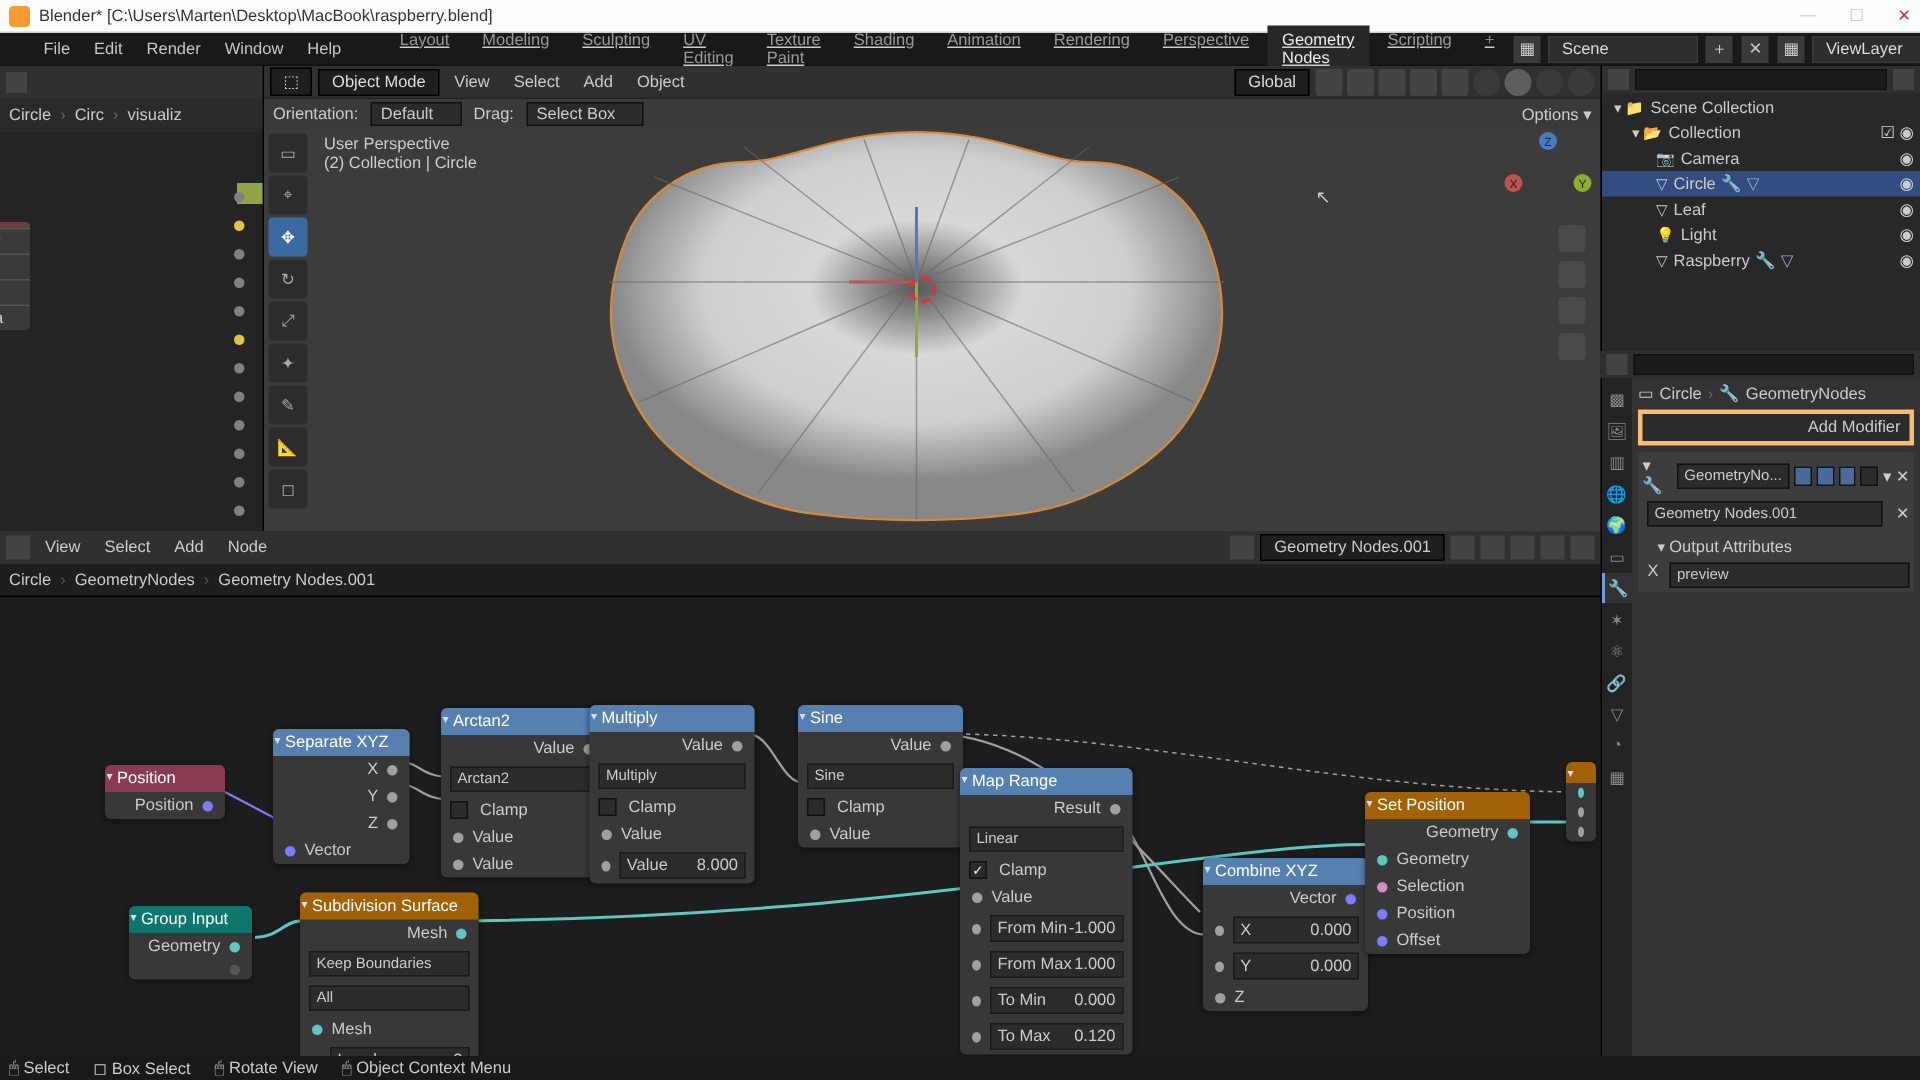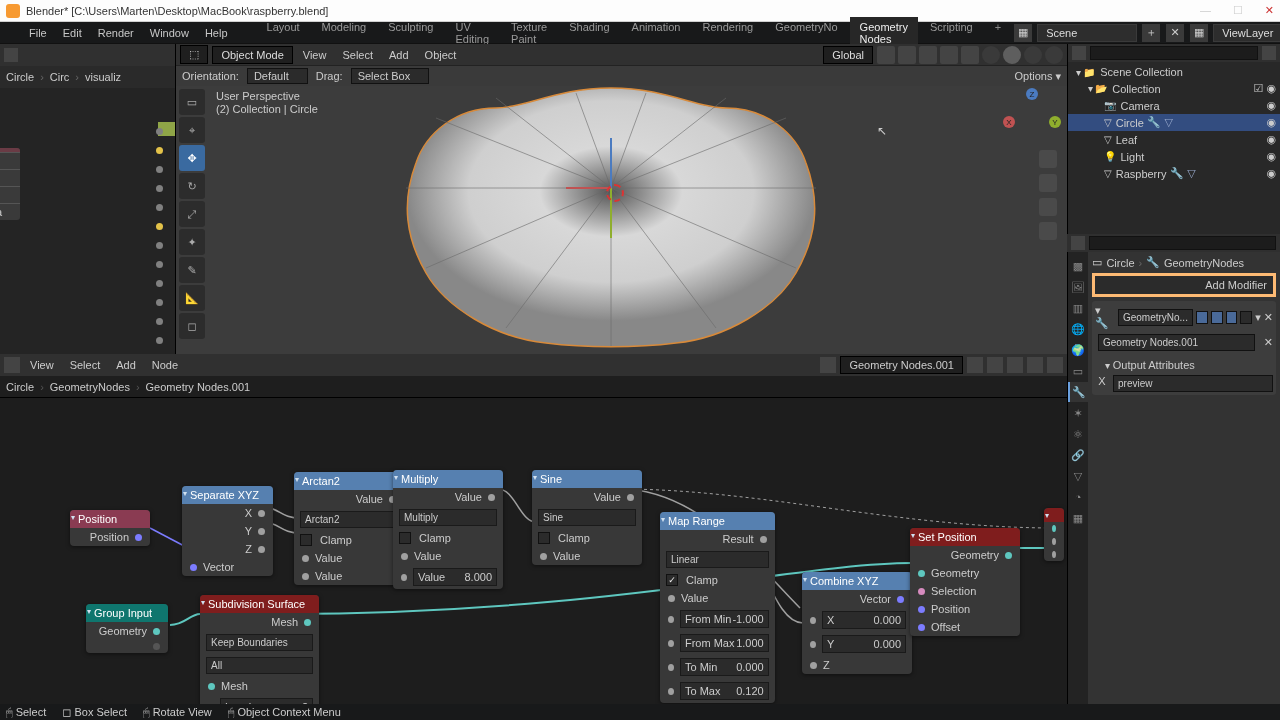--- a/index.html
+++ b/index.html
@@ -10,21 +10,21 @@
 #titlebar { height:22px; background:#fdfdfd; color:#000; display:flex; align-items:center; padding:0 6px; border-bottom:1px solid #d0d0d0; }
 #titlebar .icon { width:14px; height:14px; background:#f79a32; border-radius:3px; margin-right:6px; }
 #titlebar .title { color:#333; }
 #titlebar .winbtns { margin-left:auto; display:flex; gap:22px; color:#555; }
 #titlebar .winbtns span { cursor:pointer; }
 
 
 #mainmenu { height:22px; background:#18191a; display:flex; align-items:center; padding:0 18px; gap:2px; border-bottom:1px solid #111; }
 #mainmenu .blender-logo { width:16px; height:16px; background:#f79a32; border-radius:50%; margin-right:2px; }
 #mainmenu .menu { padding:3px 7px; color:#c7c7c7; cursor:pointer; }
-#mainmenu .tabs { display:flex; margin-left:20px; gap:2px; }
+#mainmenu .tabs { display:flex; margin-left:20px; gap:2px;text-decoration:underline; }
 #mainmenu .tab { padding:4px 10px; color:#9a9a9a; cursor:pointer; }
 #mainmenu .tab.active { background:#272727; color:#eee; }
 #mainmenu .tab.plus { color:#888; }
 #mainmenu .scene { margin-left:auto; display:flex; align-items:center; gap:4px; }
 #mainmenu .scene input { background:#2d2d2d; border:1px solid #3a3a3a; color:#ddd; padding:2px 8px; width:100px; }
 #mainmenu .scene .icon-block { width:18px; height:18px; background:#3a3a3a; display:flex; align-items:center; justify-content:center; margin:0 1px; }
 
 
 #vpheader { position:absolute; left:176px; top:44px; right:213px; height:22px; background:#303030; display:flex; align-items:center; padding:0 4px; gap:4px; border-bottom:1px solid #222; }
 #vpheader .sel { background:#1f1f1f; border:1px solid #000; padding:2px 8px; color:#ddd; }
@@ -81,21 +81,21 @@
 
 #nodebread { position:absolute; left:0; top:376px; right:213px; height:22px; background:#1e1e1e; display:flex; align-items:center; padding:0 6px; gap:6px; font-size:10px; border-bottom:1px solid #000; }
 #nodebread .sep { color:#555; }
 
 
 #nodes { position:absolute; left:0; top:398px; right:213px; bottom:16px; background:#1d1d1d; overflow:hidden; }
 #nodes svg.wires { position:absolute; inset:0; width:100%; height:100%; pointer-events:none; }
 .node { position:absolute; background:#383838; border-radius:4px; box-shadow:0 1px 4px rgba(0,0,0,.5); font-size:10px; min-width:110px; }
 .node .title { padding:3px 14px 3px 8px; background:#5680b0; color:#fff; border-radius:4px 4px 0 0; position:relative; }
 .node .title::before { content:"▾"; position:absolute; left:1px; font-size:8px; color:#d0e0f0; }
-.node.green .title { background:#7f1d1d; }
+.node.green .title { background:#a16207; }
 .node.dark .title { background:#4a4a4a; }
 .node .row { padding:3px 6px; display:flex; align-items:center; gap:4px; }
 .node .row.out { justify-content:flex-end; }
 .node .row .sock { width:7px; height:7px; border-radius:50%; background:#a0a0a0; margin:0 2px; }
 .node .row .sock.vec { background:#7c7cff; }
 .node .row .sock.geo { background:#5ec7bf; }
 .node .row .sock.bool { background:#d68bbf; }
 .node select, .node .field, .node .num { background:#2b2b2b; border:1px solid #1a1a1a; color:#ccc; padding:2px 4px; width:100%; font-size:10px; }
 .node .num { display:flex; justify-content:space-between; }
 .node .chk { width:12px; height:12px; background:#2b2b2b; border:1px solid #111; display:inline-flex; align-items:center; justify-content:center; margin-right:4px; }
@@ -164,21 +164,21 @@
   <span class="menu">Help</span>
   <div class="tabs">
     <span class="tab">Layout</span>
     <span class="tab">Modeling</span>
     <span class="tab">Sculpting</span>
     <span class="tab">UV Editing</span>
     <span class="tab">Texture Paint</span>
     <span class="tab">Shading</span>
     <span class="tab">Animation</span>
     <span class="tab">Rendering</span>
-    <span class="tab">GeometryNo</span>
+    <span class="tab">Perspective</span>
     <span class="tab active">Geometry Nodes</span>
     <span class="tab">Scripting</span>
     <span class="tab plus">+</span>
   </div>
   <div class="scene">
     <span class="icon-block">▦</span>
     <input value="Scene" style="">
     <span class="icon-block">＋</span>
     <span class="icon-block">✕</span>
     <span class="icon-block">▦</span>
@@ -481,21 +481,21 @@
     <div class="row">
         <span class="sock"></span>
         <div class="num">
           <span>Level</span>
           <span>2</span>
         </div>
       </div>
 
   </div>
 
-  <div class="node" style="left:660px; top:114px">
+  <div class="node" style="left:640px; top:114px">
     <div class="title">Map Range</div>
     <div class="row out">
         <span>Result</span>
         <span class="sock"></span>
       </div>
     <div class="row">
         <div class="field">Linear</div>
       </div>
     <div class="row">
         <span class="chk on"></span>

